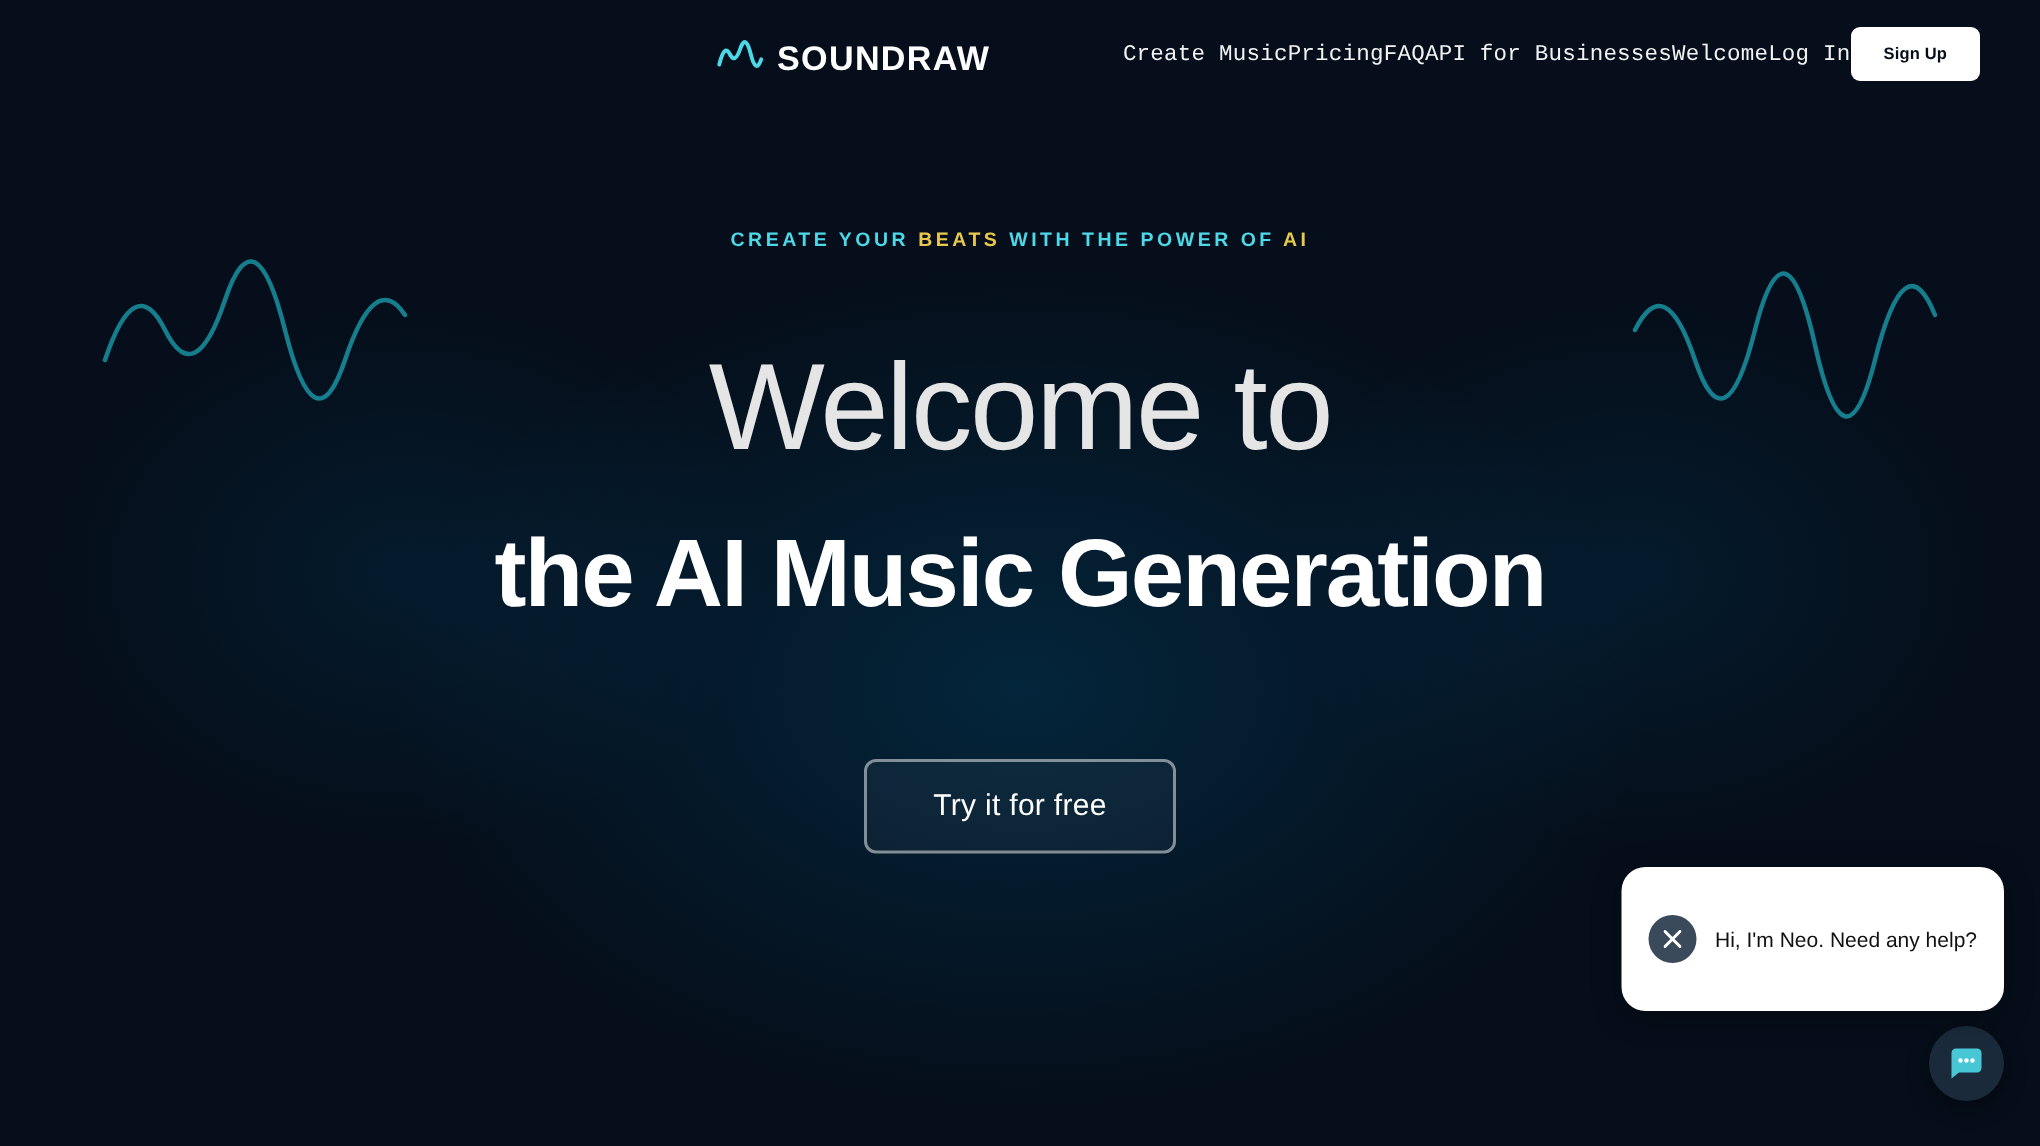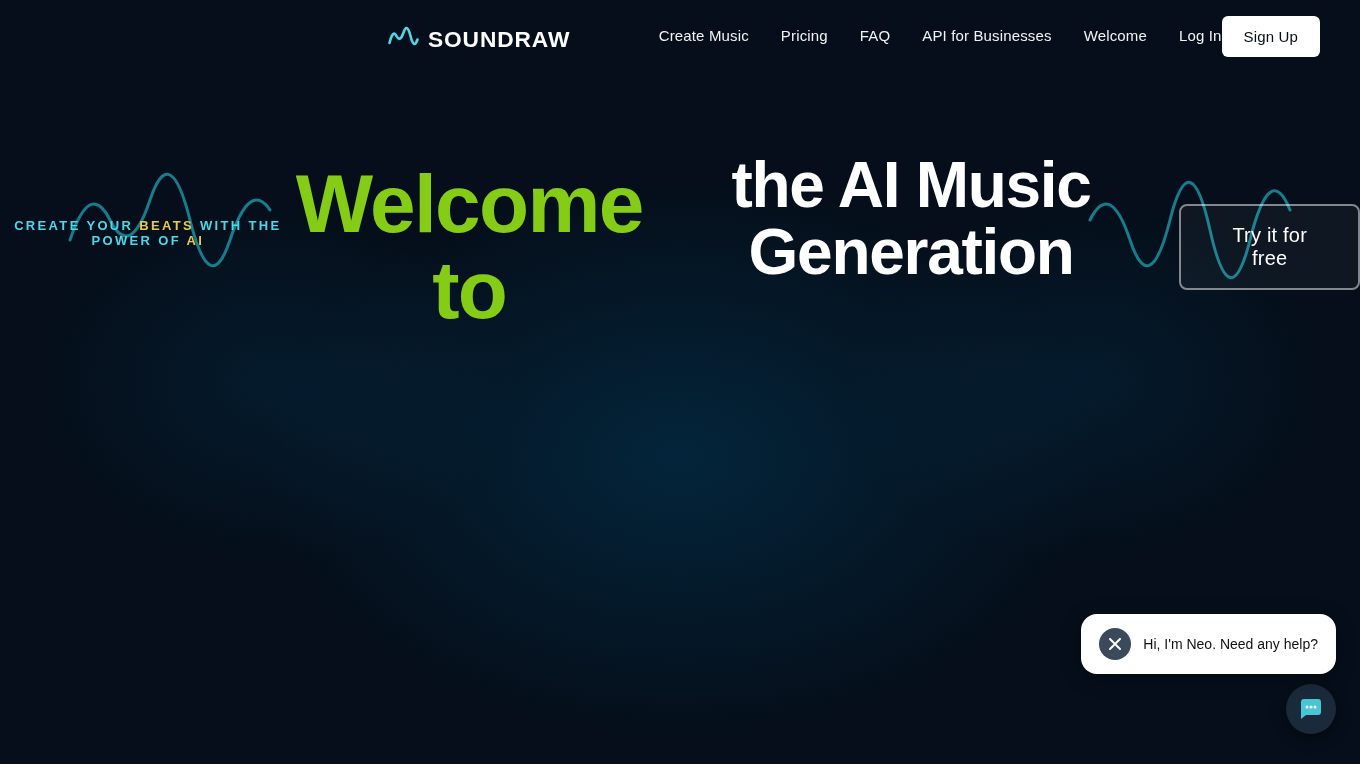--- a/index.html
+++ b/index.html
@@ -49,55 +49,57 @@
     }
 
     .logo-svg {
       height: 42px;
       width: auto;
     }
 
     .nav-links {
       display: flex;
       align-items: center;
-      gap: 32px;
       list-style: none;
+      font-family: Liberation Mono, monospace;
     }
 
     .nav-links a {
       color: #ffffff;
       text-decoration: none;
       font-size: 15px;
       font-weight: 400;
       letter-spacing: 0.01em;
       opacity: 0.95;
       cursor: pointer;
     }
 
     .sign-up-btn {
       background: #ffffff;
       color: #050e1a;
       border: none;
       border-radius: 6px;
       padding: 12px 22px;
-      font-size: 15px;
-      font-weight: 400;
+      font-size: 11px;
+      font-weight: 700;
       cursor: pointer;
       letter-spacing: 0.01em;
     }
 
     
     .hero {
       position: relative;
       z-index: 5;
       display: flex;
+      flex-direction: column;
       align-items: center;
       justify-content: center;
       text-align: center;
       padding-top: 80px;
+      gap: 34px;
     }
 
     .tagline {
       font-size: 13px;
       font-weight: 600;
       letter-spacing: 0.18em;
       text-transform: uppercase;
       margin-bottom: 28px;
     }
 
@@ -105,22 +107,22 @@
     .tagline-your { color: #4dd8e8; }
     .tagline-beats { color: #e8c84d; }
     .tagline-with { color: #4dd8e8; }
     .tagline-the { color: #4dd8e8; }
     .tagline-power { color: #4dd8e8; }
     .tagline-of { color: #4dd8e8; }
     .tagline-ai { color: #e8c84d; }
 
     .hero-title-line1 {
       font-size: 82px;
-      font-weight: 700;
-      color: #84cc16;
+      font-weight: 400;
+      color: #e5e5e5;
       line-height: 1.05;
       letter-spacing: -0.02em;
       margin-bottom: 0;
     }
 
     .hero-title-line2 {
       font-size: 64px;
       font-weight: 700;
       color: #ffffff;
       line-height: 1.05;
@@ -168,21 +170,21 @@
     .chat-widget {
       position: fixed;
       bottom: 30px;
       right: 24px;
       z-index: 100;
     }
 
     .chat-bubble {
       background: #ffffff;
       border-radius: 16px;
-      padding: 14px 18px;
+      padding: 32px 18px;
       display: flex;
       align-items: center;
       gap: 12px;
       box-shadow: 0 4px 20px rgba(0,0,0,0.3);
       margin-bottom: 10px;
       position: relative;
     }
 
     .chat-close-btn {
       background: #3a4a5a;

